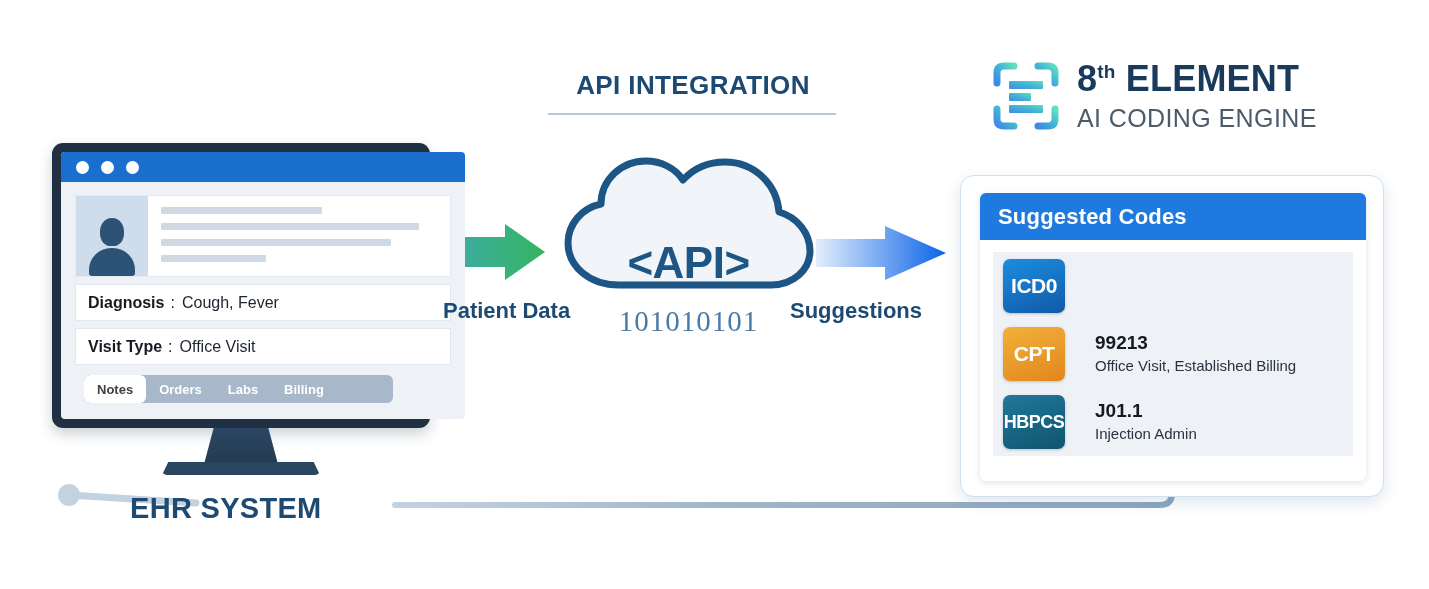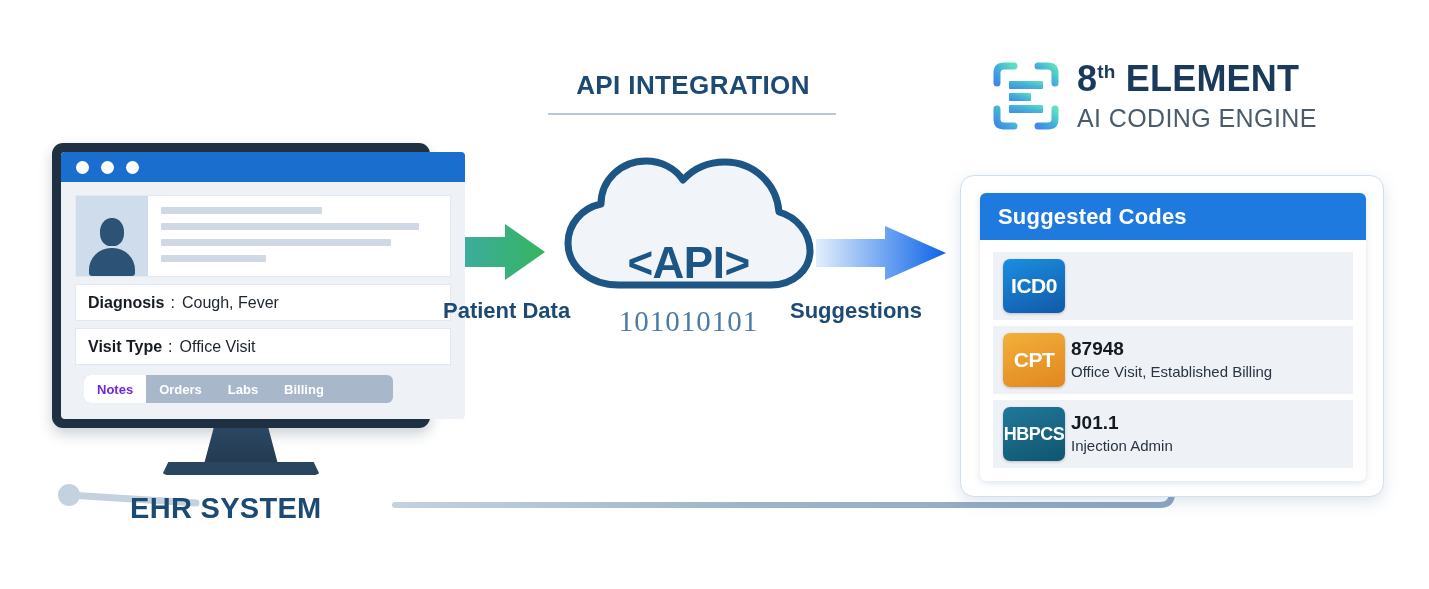--- a/index.html
+++ b/index.html
@@ -62,21 +62,21 @@
   #tabs-strip {
     margin-top: 10px; height: 28px; background: #a8b7c9;
     border-radius: 6px; display: flex; overflow: hidden;
     width: 309px; margin-left: 9px;
   }
   .tab {
     display: flex; align-items: center; justify-content: center;
     font-size: 13px; font-weight: 700; color: #ffffff; padding: 0 13px;
   }
   .tab.active {
-    background: #ffffff; color: #6d28d9; border-radius: 0;
+    background: #ffffff; color: #404040; border-radius: 6px;
   }
 
   #stand-neck {
     position: absolute; left: 151px; top: 285px; width: 76px; height: 40px;
     background: linear-gradient(180deg,#2b4763,#24394f);
     clip-path: polygon(14% 0%, 86% 0%, 100% 100%, 0% 100%);
   }
   #stand-base {
     position: absolute; left: 110px; top: 319px; width: 158px; height: 13px;
     background: #2a4560; border-radius: 3px 3px 5px 5px;
@@ -148,22 +148,22 @@
     background: #ffffff; border-radius: 6px; overflow: hidden;
     box-shadow: 0 2px 7px rgba(100,130,165,.22);
   }
   #codes-header {
     height: 47px; background: #1f7ae0; display: flex; align-items: center;
     padding-left: 18px;
   }
   #codes-header-title { font-size: 22px; font-weight: 700; color: #ffffff; letter-spacing: .2px; }
   #codes-list { padding: 12px 13px 0 13px; }
   .code-row {
-    display: flex; align-items: center; gap: 6px;
-    background: #eef2f7; height: 68px; margin-bottom: 6px; padding-left: 10px;
+    display: flex; align-items: center; gap: 30px;
+    background: #eef2f7; height: 68px; padding-left: 10px;
   }
   .code-badge {
     width: 62px; height: 54px; border-radius: 7px; flex: none;
     display: flex; align-items: center; justify-content: center;
     font-size: 21px; font-weight: 700; color: #ffffff; letter-spacing: -.5px;
     box-shadow: 0 1px 3px rgba(0,0,0,.22);
   }
   .code-badge.small { font-size: 18px; }
   .code-text { overflow: hidden; }
   .code-num { font-size: 19px; font-weight: 700; color: #141a21; line-height: 1.2; }
@@ -315,21 +315,21 @@
       </div>
       <div id="codes-list">
 
         <div class="code-row">
           <div class="code-badge" style="background:linear-gradient(160deg,#1b8ee0,#1259a8)">ICD0</div>
         </div>
 
         <div class="code-row">
           <div class="code-badge" style="background:linear-gradient(160deg,#f3b03a,#e0871f)">CPT</div>
           <div class="code-text">
-            <div class="code-num">87948</div>
+            <div class="code-num">99213</div>
             <div class="code-desc">Office Visit, Established Billing</div>
           </div>
         </div>
 
         <div class="code-row">
           <div class="code-badge small" style="background:linear-gradient(160deg,#21789a,#0f556f)">HBPCS</div>
           <div class="code-text">
             <div class="code-num">J01.1</div>
             <div class="code-desc">Injection Admin</div>
           </div>

